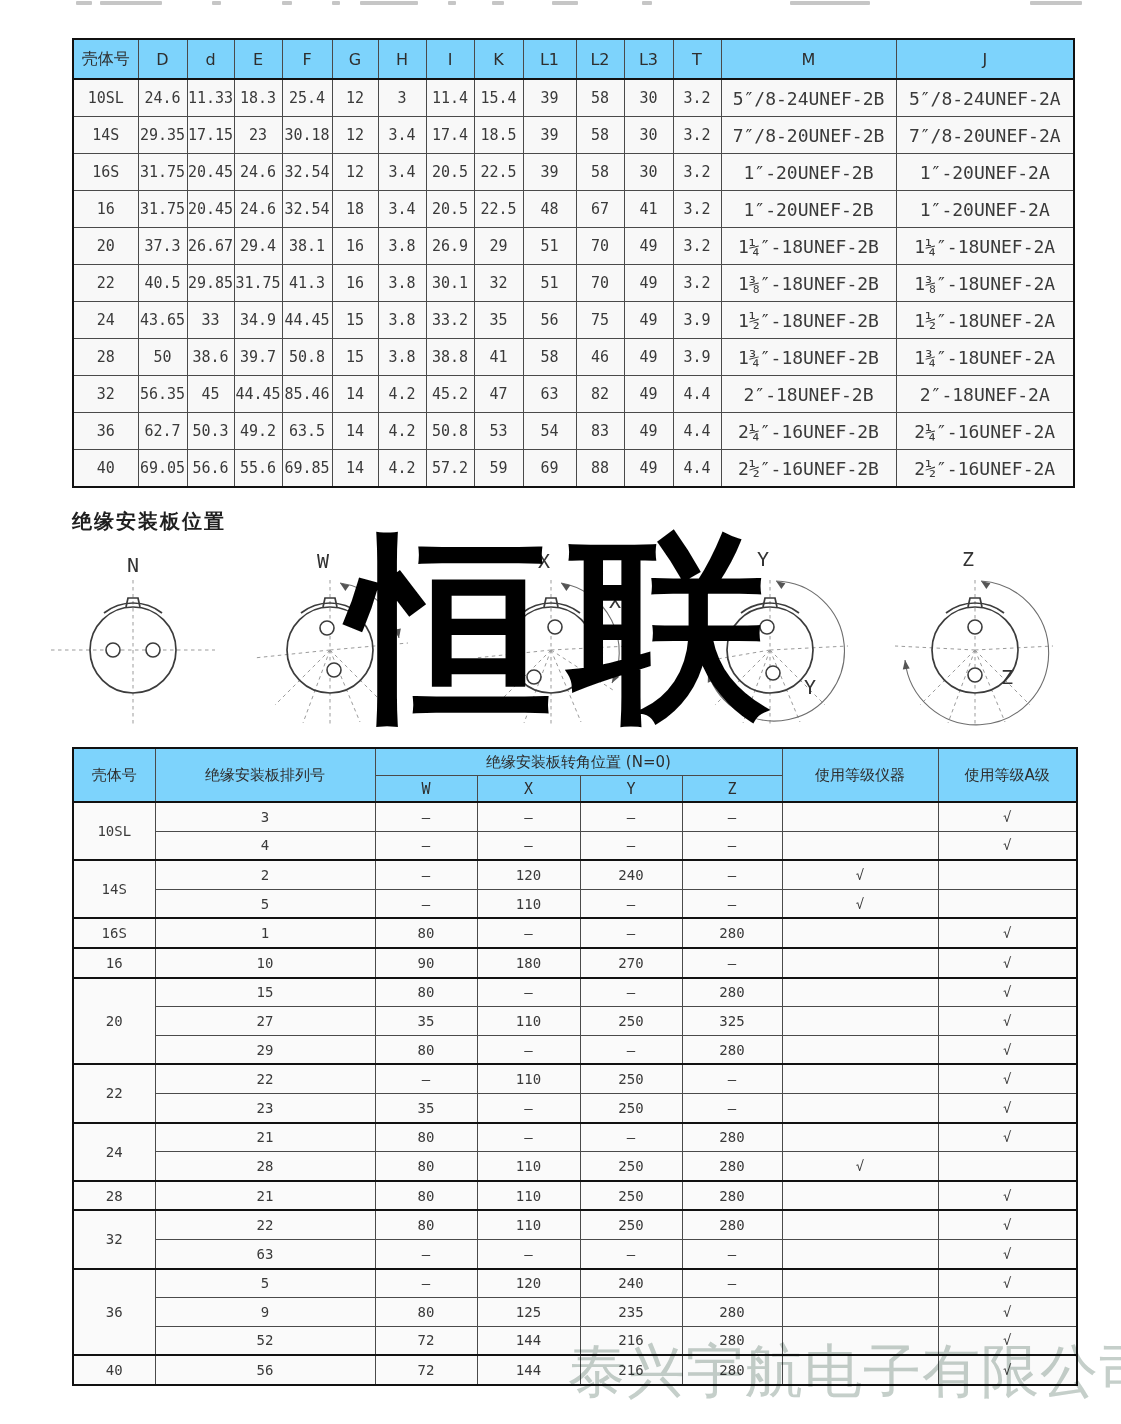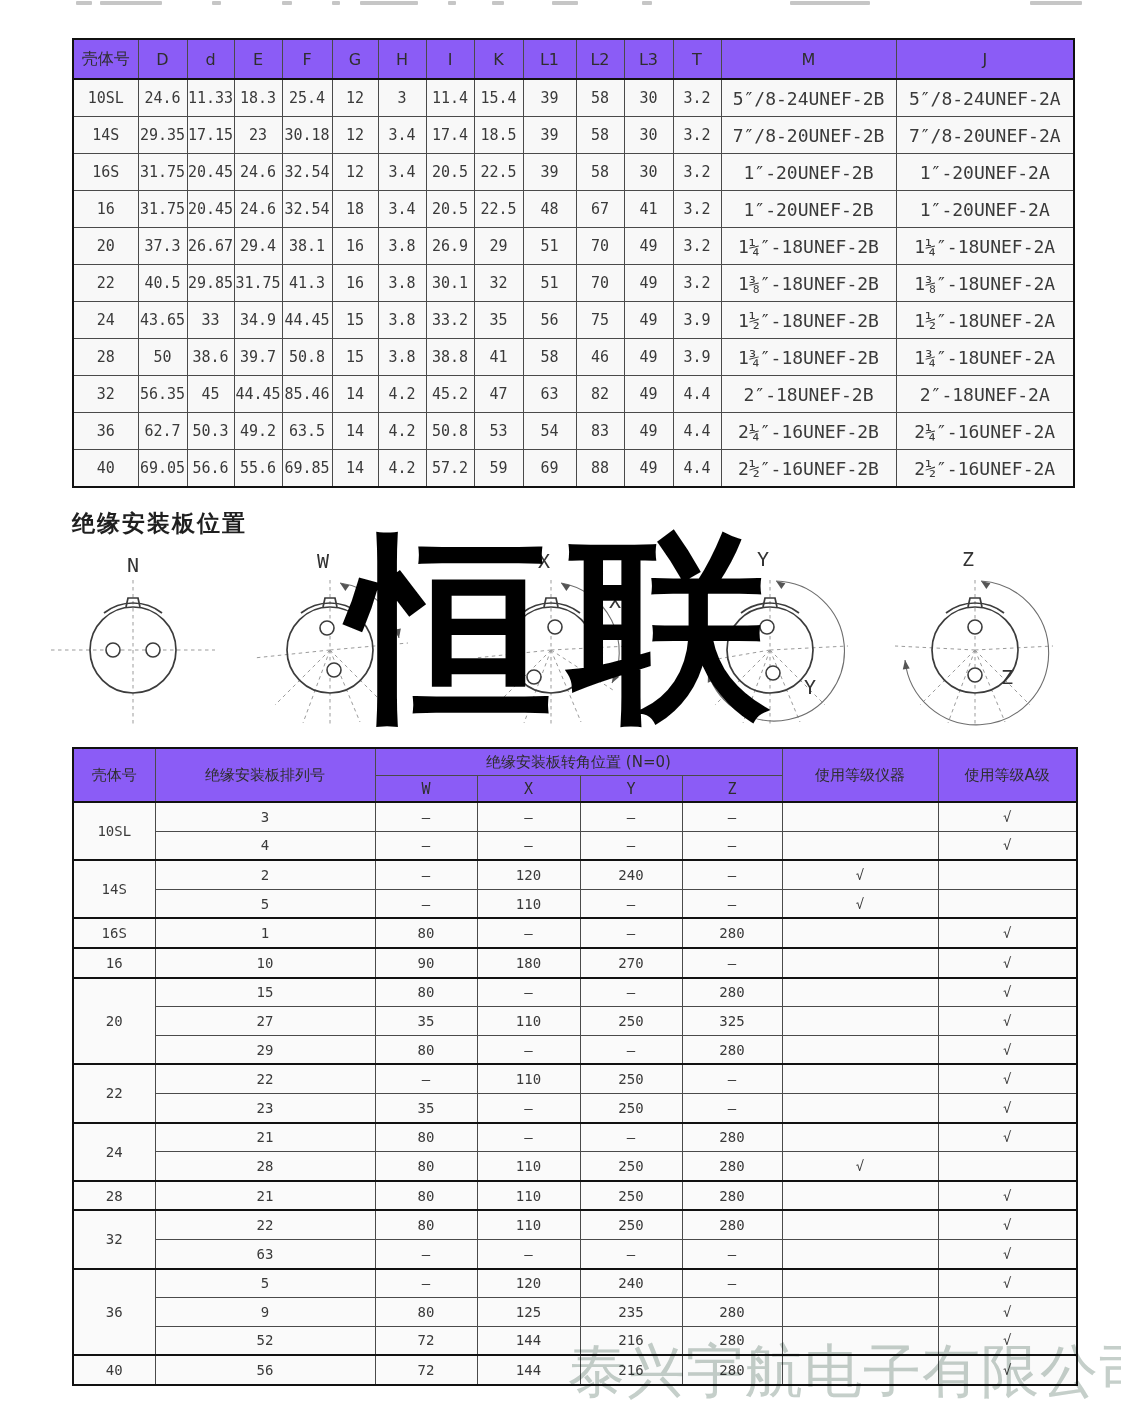--- a/index.html
+++ b/index.html
@@ -5,41 +5,41 @@
   html,body{margin:0;padding:0;background:#ffffff;}
   .page{position:relative;width:1121px;height:1424px;background:#ffffff;overflow:hidden;
         font-family:"DejaVu Sans",sans-serif;color:#333;}
   
   .smudge{position:absolute;top:1px;height:4px;background:#c6c6c6;border-radius:1px;}
 
   
   table{position:absolute;border-collapse:collapse;table-layout:fixed;z-index:2;}
   th,td{border:1px solid #4a4a4a;text-align:center;vertical-align:middle;
         padding:0;overflow:hidden;white-space:nowrap;}
-  th{background:#8b5cf6;font-weight:normal;margin-left:24px;}
+  th{background:#7dd3fc;font-weight:normal;margin-left:24px;}
   td{background:#f8f8f8;}
 
   #dimTable{left:72px;top:38px;width:1003px;border:2px solid #111;}
   #dimTable th{height:38px;font-size:16px;color:#2e2e2e;border-bottom:2px solid #111;}
   #dimTable td{height:36px;font-size:15px;font-family:"DejaVu Sans Mono",monospace;color:#3a3a3a;}
   #dimTable td.mj{font-size:18px;}
 
   #posTable{left:72px;top:747px;width:1004px;border:2px solid #111;}
   #posTable th{font-size:15px;color:#2e2e2e;}
   #posTable thead tr.sub th{height:25px;font-family:"DejaVu Sans Mono",monospace;font-size:15px;}
   #posTable thead tr.grp th{height:26px;}
   #posTable thead th{border-bottom-width:1px;}
   #posTable thead tr.sub th, #posTable thead th[rowspan]{border-bottom:2px solid #111;}
   #posTable td{height:27.6px;font-size:14px;font-family:"DejaVu Sans Mono",monospace;
                color:#3a3a3a;background:#fafafa;}
   #posTable td.shell{font-size:14px;}
   #posTable tr.group-first td{border-top:2px solid #111;}
 
   
-  .section-heading{position:absolute;left:72px;top:508px;font-size:23px;font-weight:bold;
+  .section-heading{position:absolute;left:72px;top:508px;font-size:20px;font-weight:bold;
                    color:#1f1f1f;letter-spacing:2px;z-index:2;}
 
   
   .diag{position:absolute;top:528px;width:220px;height:220px;z-index:2;}
   .diag .solid{fill:none;stroke:#3c3c3c;stroke-width:1.7;}
   .diag .thin {fill:none;stroke:#6e6e6e;stroke-width:1.1;}
   .diag .dash {fill:none;stroke:#9b9b9b;stroke-width:1;stroke-dasharray:3.5,3.5;}
   .diag .hole {fill:#ffffff;stroke:#3c3c3c;stroke-width:1.6;}
   .diag .ah   {fill:#555;stroke:none;}
   .diag text  {font-family:"DejaVu Sans Mono",monospace;font-size:20px;fill:#333;}

